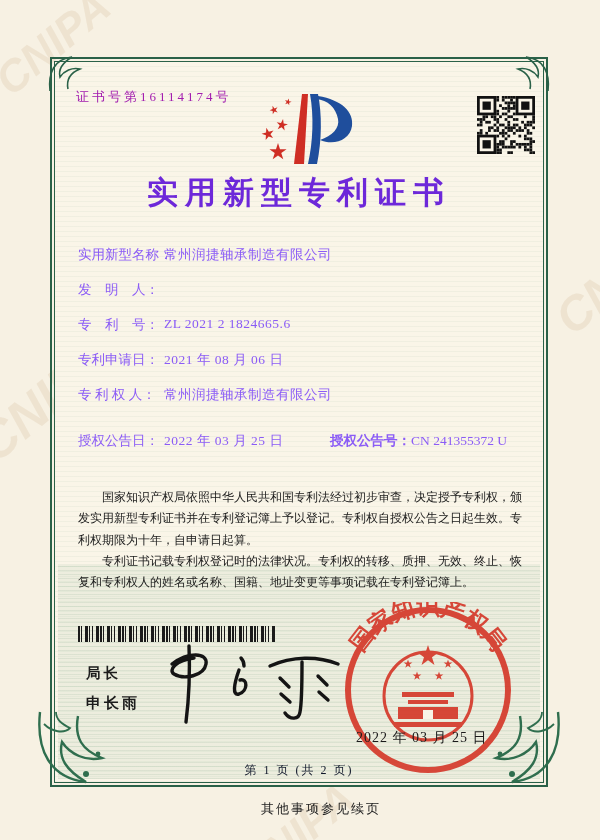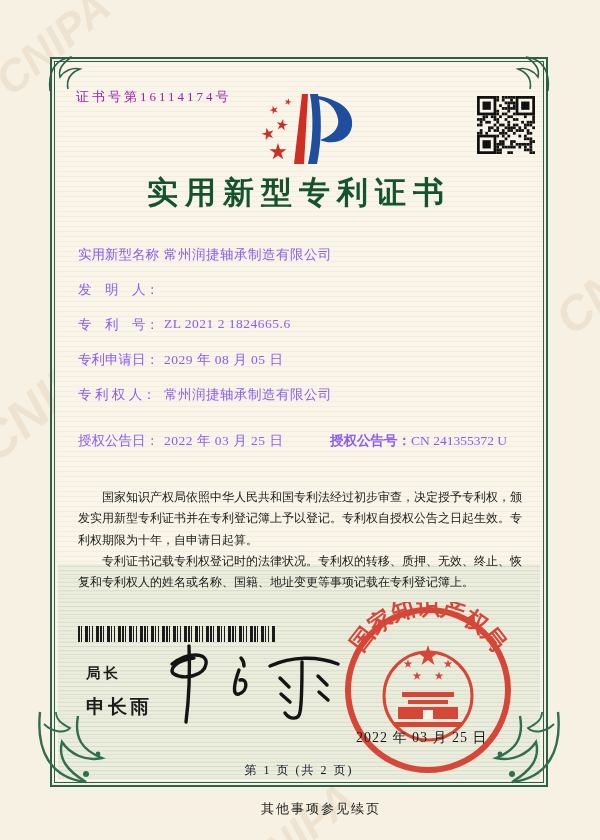--- a/index.html
+++ b/index.html
@@ -25,41 +25,41 @@
       repeating-linear-gradient(0deg, rgba(110,155,125,0.07) 0 1px, rgba(0,0,0,0) 1px 5px),
       #faf5e8;}
   .guilloche-strong{position:absolute;left:3px;right:3px;bottom:3px;height:215px;
     background:
       repeating-linear-gradient(0deg, rgba(100,150,115,0.13) 0 1px, rgba(0,0,0,0) 1px 4px),
       rgba(175,205,180,0.18);}
   .corner{position:absolute;pointer-events:none;}
   
   .cert-no{position:absolute;left:76px;top:88px;font-size:13px;letter-spacing:3px;color:#a21caf;}
   .title{position:absolute;left:50px;top:172px;width:498px;text-align:center;
-    font-size:31px;font-weight:bold;letter-spacing:7px;color:#14532d;}
+    font-size:31px;font-weight:bold;letter-spacing:7px;color:#6d28d9;}
   .row{position:absolute;left:78px;width:450px;height:20px;font-size:13.5px;color:#8b5cf6;}
   .flabel{position:absolute;left:0;top:0;white-space:pre;}
   .fvalue{position:absolute;left:86px;top:0;white-space:pre;letter-spacing:0.5px;}
   .grant2{position:absolute;left:252px;top:0;}
   .grant2 .g2label{white-space:pre;font-weight:bold;}
   .body-text{position:absolute;left:78px;top:487px;width:444px;
     font-size:12px;line-height:1.78;text-align:justify;color:#1a1a1a;}
   .body-text p{margin:0;text-indent:2em;}
   
   .barcode{position:absolute;left:78px;top:626px;width:198px;height:16px;
     background:repeating-linear-gradient(90deg,
       #1b1b1b 0 2px, rgba(0,0,0,0) 2px 3px,
       #1b1b1b 3px 4px, rgba(0,0,0,0) 4px 7px,
       #1b1b1b 7px 10px, rgba(0,0,0,0) 10px 11px,
       #1b1b1b 11px 12px, rgba(0,0,0,0) 12px 14px,
       #1b1b1b 14px 15px, rgba(0,0,0,0) 15px 18px,
       #1b1b1b 18px 21px, rgba(0,0,0,0) 21px 22px);}
   
   .sig-title{position:absolute;left:86px;top:664px;font-size:14.5px;font-weight:bold;letter-spacing:3px;}
-  .sig-name{position:absolute;left:86px;top:694px;font-size:19px;font-weight:bold;letter-spacing:3px;}
+  .sig-name{position:absolute;left:86px;top:694px;font-size:15px;font-weight:bold;letter-spacing:3px;}
   .sig-svg{position:absolute;left:142px;top:636px;}
   .seal{position:absolute;left:340px;top:602px;}
   .seal-date{position:absolute;left:356px;top:729px;font-size:14px;letter-spacing:1px;color:#1a1a1a;white-space:pre;}
   .page-no{position:absolute;left:50px;top:762px;width:498px;text-align:center;font-size:12px;letter-spacing:2px;color:#0f172a;}
   .continuation{position:absolute;left:0;top:800px;width:600px;text-align:center;font-size:13px;letter-spacing:2px;color:#222;padding-left:21px;}
   .logo{position:absolute;left:244px;top:90px;}
   .qr{position:absolute;left:477px;top:96px;}
 </style>
 </head>
 <body>
@@ -274,21 +274,21 @@
   </div>
   <div class="row" style="top:281px;">
     <span class="flabel">发　明　人：</span>
   </div>
   <div class="row" style="top:316px;">
     <span class="flabel">专　利　号：</span>
     <span class="fvalue">ZL 2021 2 1824665.6</span>
   </div>
   <div class="row" style="top:351px;">
     <span class="flabel">专利申请日：</span>
-    <span class="fvalue">2029 年 08 月 05 日</span>
+    <span class="fvalue">2021 年 08 月 06 日</span>
   </div>
   <div class="row" style="top:386px;">
     <span class="flabel">专 利 权 人：</span>
     <span class="fvalue">常州润捷轴承制造有限公司</span>
   </div>
   <div class="row" style="top:432px;">
     <span class="flabel">授权公告日：</span>
     <span class="fvalue">2022 年 03 月 25 日</span>
     <span class="grant2">
       <span class="g2label">授权公告号：</span><span>CN 241355372 U</span>

